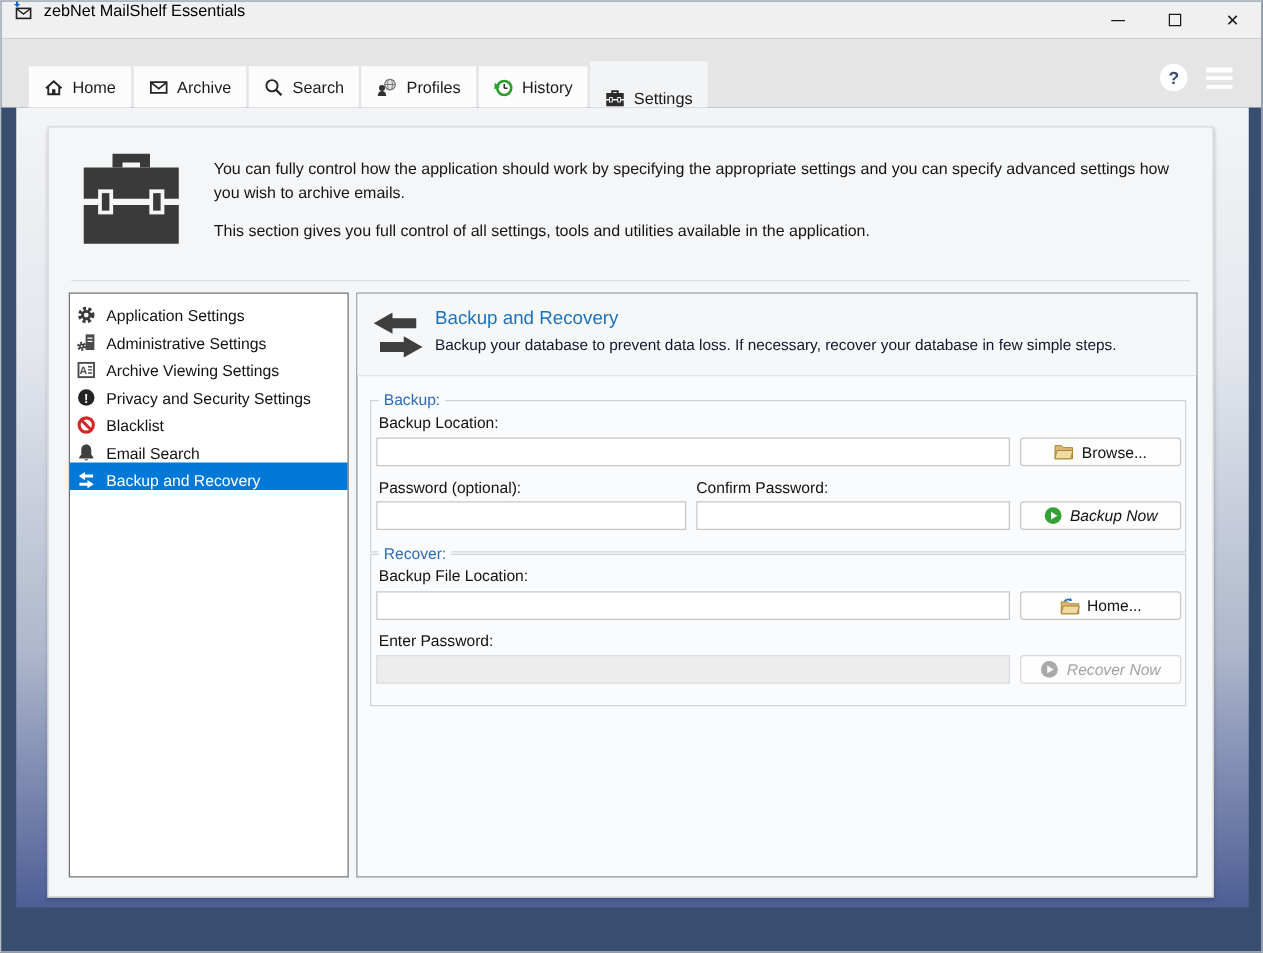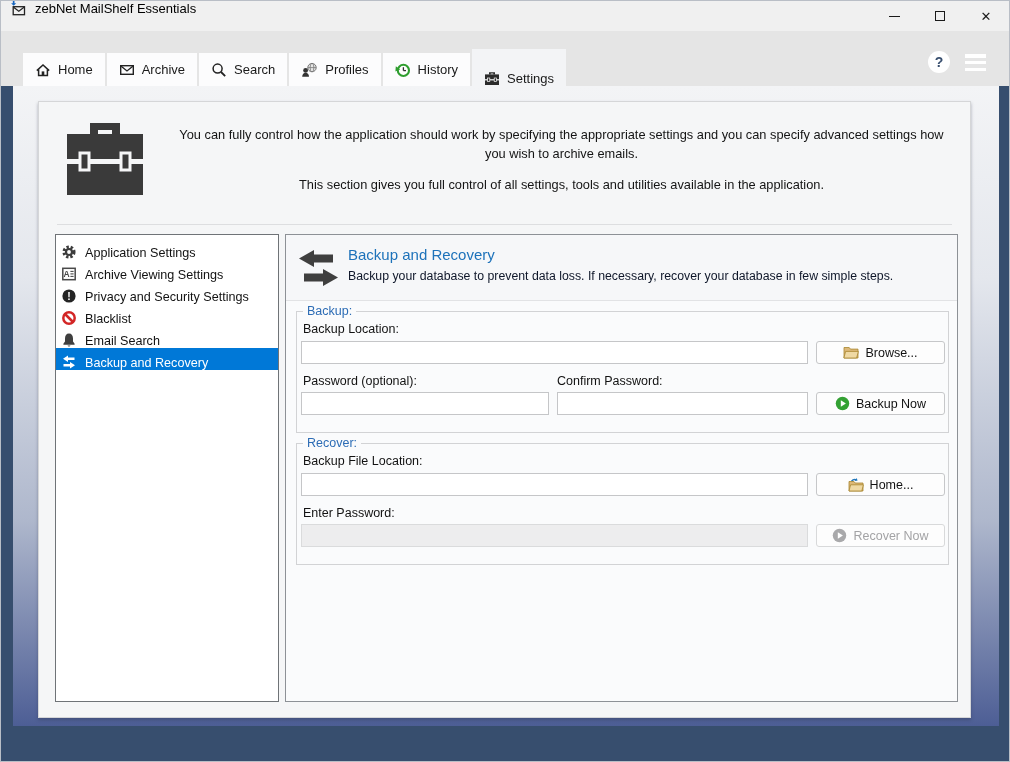--- a/index.html
+++ b/index.html
@@ -28,58 +28,58 @@
   .menu-btn i { display:block; height:3.5px; background:#fff; }
 
   
   .content-frame { position:absolute; left:12px; top:85px; width:986px; height:640px;
     background:linear-gradient(180deg,#f3f4f6 0%,#e4e7ed 30%,#aeb7cc 68%,#4d5e95 100%); }
 
   .main-panel { position:absolute; left:25px; top:15px; width:933px; height:617px; background:#f5f6f7; border:1px solid #d5d6d8; box-shadow:0 2px 3px rgba(40,50,75,.35); }
 
   
   .intro-icon { position:absolute; left:27px; top:20px; }
-  .intro-text { position:absolute; left:132px; top:24px; right:18px; font-size:12.8px; color:#141414; line-height:1.45;text-align:center; }
+  .intro-text { position:absolute; left:132px; top:24px; right:18px; font-size:12.8px; color:#141414; line-height:1.45; }
   .intro-text p + p { margin-top:13px; }
   .intro-sep { position:absolute; left:18px; right:18px; top:122px; height:1px; background:#dddee0; }
 
   
   .sidebar-box { position:absolute; left:16px; top:132px; width:224px; height:468px; background:#fff; border:1px solid #6f7377; padding-top:3px; }
   .side-item { height:22px; display:flex; align-items:flex-end; gap:7px; padding-left:4px; font-size:12.6px; color:#121212; cursor:pointer; white-space:nowrap; }
   .side-item .ic { width:18px; height:16px; display:flex; align-items:center; justify-content:center; flex:none; }
   .side-item.selected { background:#0078d7; color:#fff; }
 
   
   .main-box { position:absolute; left:246px; top:132px; width:673px; height:468px; background:#fafbfc; border:1px solid #8d9196; }
   .main-header { position:absolute; left:0; top:0; right:0; height:66px; background:#f6f7f9; border-bottom:1px solid #e2e3e5; }
   .main-header .hdr-icon { position:absolute; left:13px; top:15px; }
   .hdr-text { position:absolute; left:62px; top:11px; right:10px; }
   .hdr-title { font-size:15px; color:#1d72ba; }
   .hdr-sub { font-size:12.3px; color:#0f172a; margin-top:6px; }
 
   .groupbox { position:absolute; left:10px; right:8px; border:1px solid #d2d3d5; }
   .groupbox .legend { position:absolute; top:-8px; left:6px; background:#fafbfc; padding:0 4px; font-size:12.5px; color:#2c6cb5; }
-  .gb-backup { top:76px; height:122px; }
+  .gb-backup { top:85px; height:122px; }
   .gb-recover { top:208px; height:122px; }
 
   .fld-label { position:absolute; font-size:12.5px; color:#121212; white-space:nowrap; }
   .txt-input { position:absolute; height:23px; border:1px solid #c5c6c8; background:#fff; font-size:12.5px; padding:0 5px; font-family:"Liberation Sans",sans-serif; }
   .txt-input:disabled { background:#ededee; border-color:#dadbdc; }
   .btn { position:absolute; height:23px; width:129px; background:#fdfdfd; border:1px solid #c6c7c9; border-radius:3px; display:flex; align-items:center; justify-content:center; gap:6px; font-size:12.5px; color:#121212; cursor:pointer; font-family:"Liberation Sans",sans-serif; }
   .btn:disabled { color:#a3a3a5; border-color:#d8d9da; cursor:default; }
   .btn svg { display:block; flex:none; }
 
   .r1l { top:10px; left:6px; }
   .r1i { top:29px; left:4px; width:507px; }
   .r1b { top:29px; left:519px; }
   .r2l { top:62px; left:6px; }
   .r2l2 { top:62px; left:260px; }
   .r2i { top:80px; left:4px; width:248px; }
   .r2i2 { top:80px; left:260px; width:251px; }
-  .r2b { top:80px; left:519px; }
+  .r2b { top:80px; left:519px;font-style:italic; }
 </style>
 </head>
 <body>
 
 <div class="window">
 
   <div class="titlebar">
     <svg class="app-icon" viewBox="0 0 17 17">
       <rect x="3.2" y="5.7" width="11.3" height="8" fill="none" stroke="#222" stroke-width="1.3"></rect>
       <path d="M3.6 6.2 L8.8 10.2 L14 6.2" fill="none" stroke="#222" stroke-width="1.2"></path>
@@ -181,20 +181,32 @@
 
       <div class="sidebar-box">
         <div class="side-item">
           <span class="ic">
             <svg width="16" height="16" viewBox="0 0 16 16">
                 <circle cx="8" cy="8" r="5" fill="none" stroke="#3c3c3c" stroke-width="3.1" stroke-dasharray="2.3 1.8"></circle>
                 <circle cx="8" cy="8" r="3" fill="none" stroke="#3c3c3c" stroke-width="2.2"></circle>
               </svg>
           </span>
           <span>Application Settings</span>
+        </div>
+        <div class="side-item">
+          <span class="ic">
+            <svg width="16" height="16" viewBox="0 0 16 16">
+                <rect x="7.5" y="1.5" width="7" height="12.5" fill="#4a4a4a"></rect>
+                <line x1="9" y1="4.5" x2="13" y2="4.5" stroke="#fff" stroke-width="1"></line>
+                <line x1="9" y1="7" x2="13" y2="7" stroke="#fff" stroke-width="1"></line>
+                <circle cx="4.3" cy="11" r="2.6" fill="none" stroke="#3c3c3c" stroke-width="2" stroke-dasharray="1.5 1.2"></circle>
+                <circle cx="4.3" cy="11" r="1.4" fill="none" stroke="#3c3c3c" stroke-width="1.2"></circle>
+              </svg>
+          </span>
+          <span>Administrative Settings</span>
         </div>
         <div class="side-item">
           <span class="ic">
             <svg width="16" height="16" viewBox="0 0 16 16">
                 <rect x="1.8" y="2.3" width="12.4" height="11.4" fill="none" stroke="#4a4a4a" stroke-width="1.5"></rect>
                 <text x="5.6" y="11" font-size="8.5" font-weight="bold" fill="#4a4a4a" text-anchor="middle" font-family="Liberation Sans,sans-serif">A</text>
                 <line x1="9.4" y1="5.4" x2="12.6" y2="5.4" stroke="#4a4a4a" stroke-width="1.1"></line>
                 <line x1="9.4" y1="7.9" x2="12.6" y2="7.9" stroke="#4a4a4a" stroke-width="1.1"></line>
                 <line x1="9.4" y1="10.4" x2="12.6" y2="10.4" stroke="#4a4a4a" stroke-width="1.1"></line>
               </svg>

